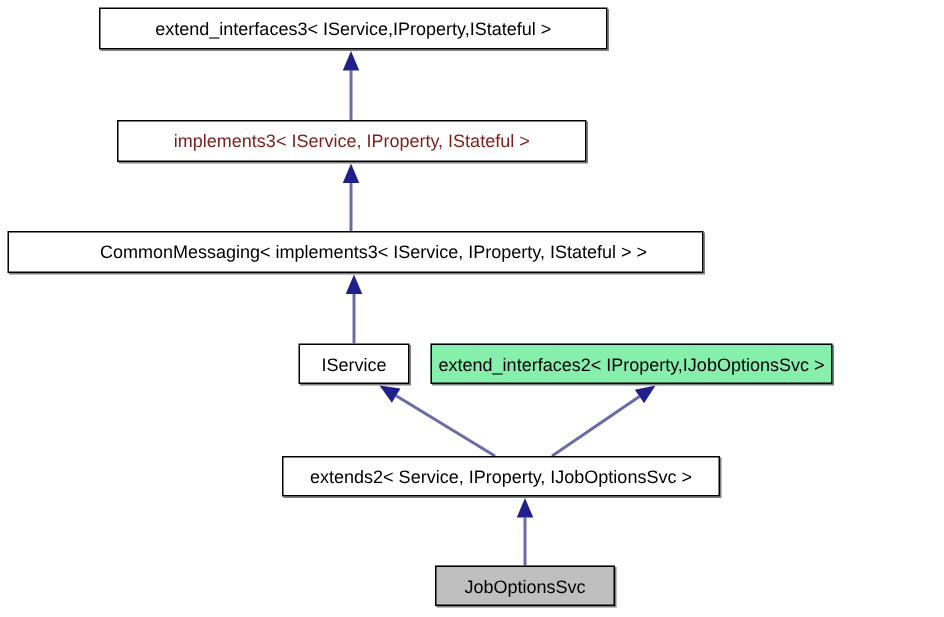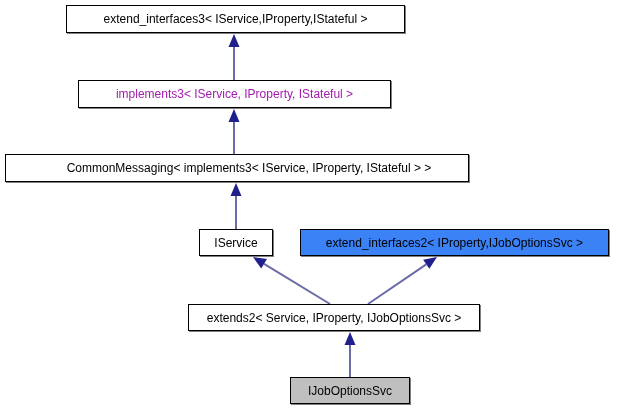--- a/index.html
+++ b/index.html
@@ -75,31 +75,31 @@
         <polygon points="437,257 429.3520592882424,268.86418993734674 423.1594432381583,259.77290254467016" fill="#20208c"></polygon>
       </g>
       <g>
         <line x1="350" y1="377" x2="350" y2="345" stroke="#6b6ba8" stroke-width="2"></line>
         <polygon points="350,332 355.5,345 344.5,345" fill="#20208c"></polygon>
       </g>
     </svg>
 <div class="node" style="left: 66px; top: 5px; width: 339px; height: 28px; border-color: rgb(0, 0, 0); color: rgb(0, 0, 0); background: rgb(255, 255, 255); box-shadow: rgb(128, 128, 128) 1px 1px 0px 0px;">
       <span class="node-label">extend_interfaces3&lt; IService,IProperty,IStateful &gt;</span>
     </div>
-    <div class="node" style="left: 78px; top: 80px; width: 313px; height: 28px; border-color: rgb(0, 0, 0); color: #a21caf; background: rgb(255, 255, 255); box-shadow: rgb(128, 128, 128) 1px 1px 0px 0px;">
+    <div class="node" style="left: 78px; top: 80px; width: 313px; height: 28px; border-color: rgb(0, 0, 0); color: #7f1d1d; background: rgb(255, 255, 255); box-shadow: rgb(128, 128, 128) 1px 1px 0px 0px;">
       <span class="node-label">implements3&lt; IService, IProperty, IStateful &gt;</span>
     </div>
     <div class="node" style="left: 5px; top: 154px; width: 464px; height: 28px; border-color: rgb(0, 0, 0); color: rgb(0, 0, 0); background: rgb(255, 255, 255); box-shadow: rgb(128, 128, 128) 1px 1px 0px 0px; padding-left: 24px;">
       <span class="node-label">CommonMessaging&lt; implements3&lt; IService, IProperty, IStateful &gt; &gt;</span>
     </div>
     <div class="node" style="left: 199px; top: 229px; width: 74px; height: 27px; border-color: rgb(0, 0, 0); color: rgb(0, 0, 0); background: rgb(255, 255, 255); box-shadow: rgb(128, 128, 128) 1px 1px 0px 0px;">
       <span class="node-label">IService</span>
     </div>
-    <div class="node" style="left: 300px; top: 229px; width: 309px; height: 27px; border-color: rgb(0, 0, 0); color: rgb(0, 0, 0); background: #3b82f6; box-shadow: rgb(128, 128, 128) 1px 1px 0px 0px;">
+    <div class="node" style="left: 287px; top: 229px; width: 268px; height: 27px; border-color: rgb(0, 0, 0); color: rgb(0, 0, 0); background: #86efac; box-shadow: rgb(128, 128, 128) 1px 1px 0px 0px;">
       <span class="node-label">extend_interfaces2&lt; IProperty,IJobOptionsSvc &gt;</span>
     </div>
     <div class="node" style="left: 188px; top: 304px; width: 292px; height: 27px; border-color: rgb(0, 0, 0); color: rgb(0, 0, 0); background: rgb(255, 255, 255); box-shadow: rgb(128, 128, 128) 1px 1px 0px 0px;">
       <span class="node-label">extends2&lt; Service, IProperty, IJobOptionsSvc &gt;</span>
     </div>
     <div class="node current" style="left: 290px; top: 377px; width: 120px; height: 27px; border-color: rgb(0, 0, 0); color: rgb(0, 0, 0); background: rgb(191, 191, 191); box-shadow: rgb(128, 128, 128) 1px 1px 0px 0px;">
-      <span class="node-label">IJobOptionsSvc</span>
+      <span class="node-label">JobOptionsSvc</span>
     </div>
   </div>
 
 </body></html>

